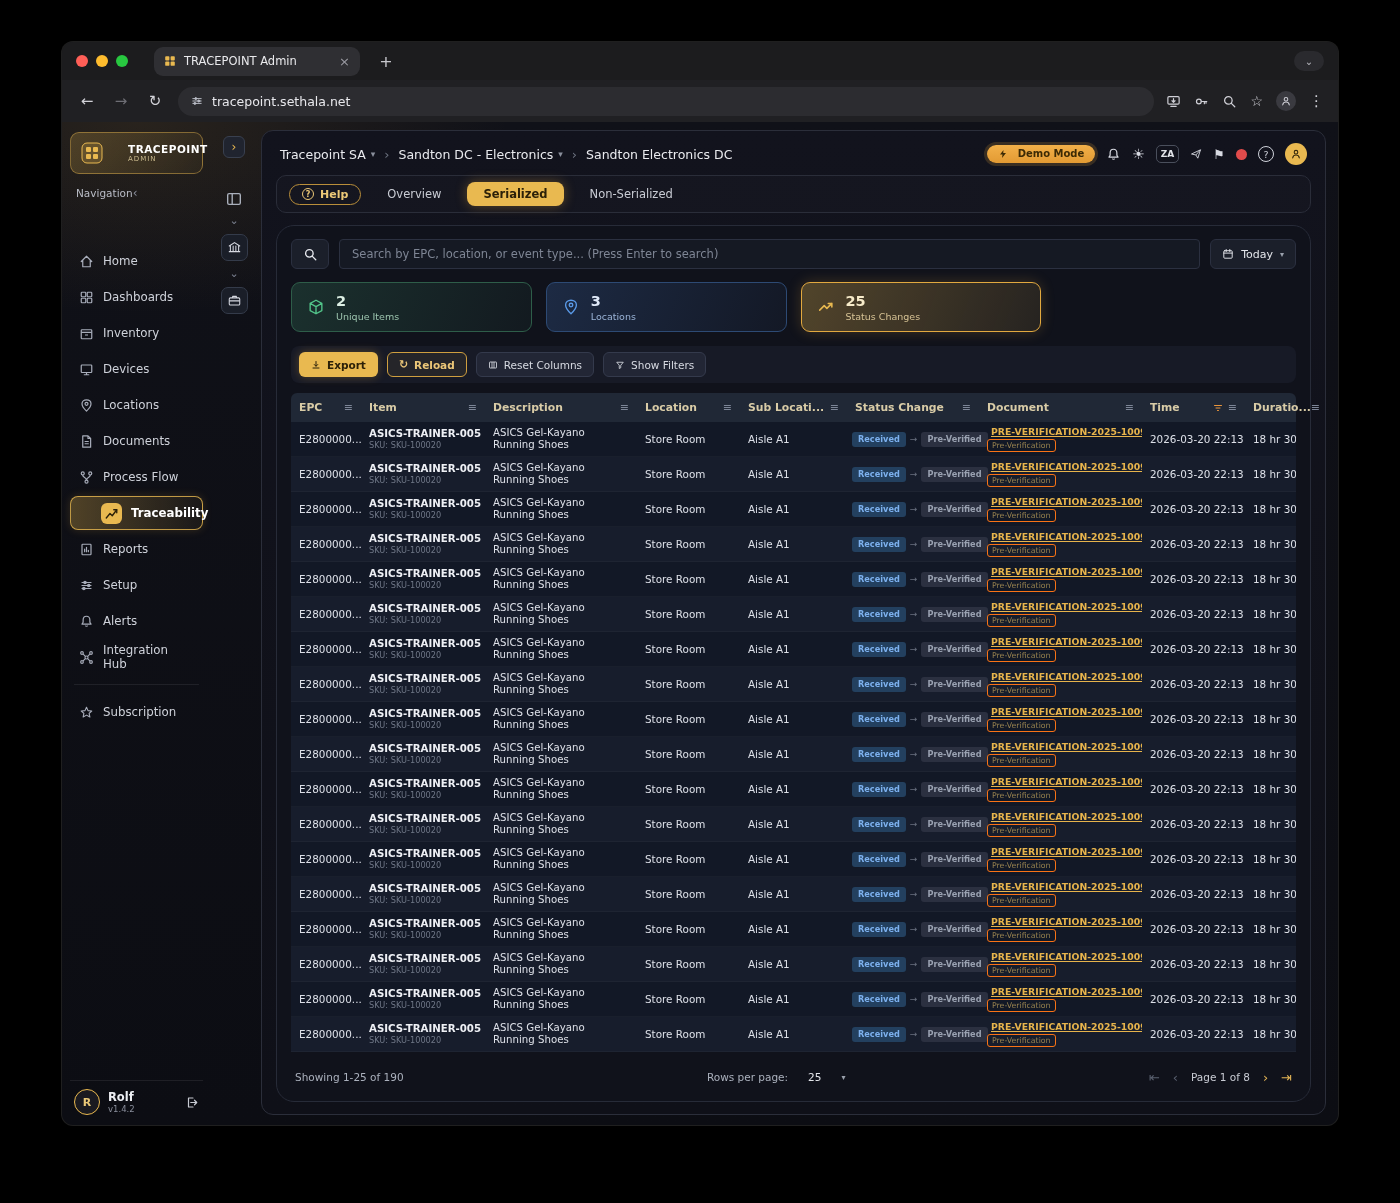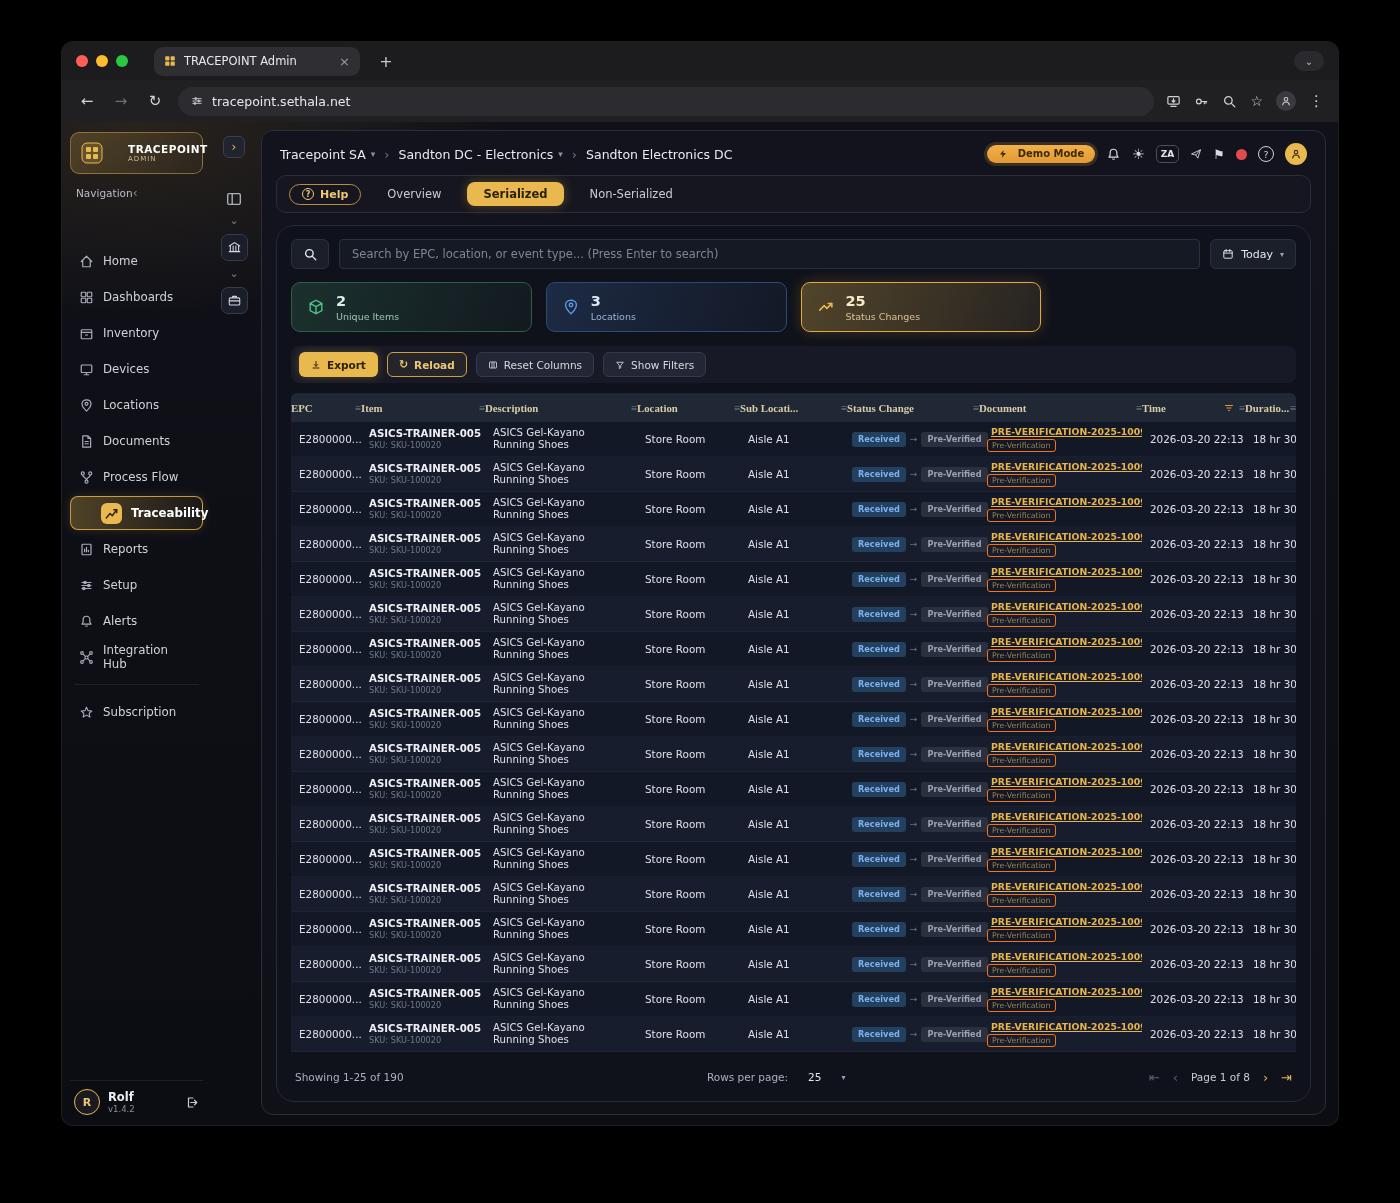--- a/index.html
+++ b/index.html
@@ -129,22 +129,22 @@
 
   .toolbar { background:#171a26; border-radius:8px; padding:6px 8px; display:flex; gap:9px; margin-bottom:10px; }
   .tbtn { height:25px; border-radius:6px; padding:0 11px; font-size:10.5px; font-weight:bold;
     display:flex; align-items:center; gap:6px; border:1px solid transparent; }
   .tbtn.primary { background:#e9b950; color:#2b2008; box-shadow:0 0 10px rgba(233,170,60,.3); }
   .tbtn.outline { border-color:#cf9f3f; color:#ecc778; background:rgba(233,185,80,.07); }
   .tbtn.ghost { background:#222635; border-color:#343a4c; color:#d7dae2; font-weight:normal; }
 
   .grid-cols { display:grid; grid-template-columns:70px 124px 152px 103px 107px 132px 163px 103px 1fr; }
   .thead { background:#202836; height:29px; border-radius:6px 6px 0 0; align-items:center; flex:none; }
-  .th { display:flex; align-items:center; justify-content:space-between; padding:0 0;
-    font-size:10.8px; font-weight:bold; color:#d8cba6;font-family:Liberation Serif, serif; }
+  .th { display:flex; align-items:center; justify-content:space-between; padding:0 8px;
+    font-size:10.8px; font-weight:bold; color:#d8cba6; }
   .th .hmb { color:#7d8697; font-size:11px; font-weight:normal; }
   .th .flt { color:#e8953c; display:flex; margin-left:auto; margin-right:5px; }
   .tbody { flex:1; min-height:0; overflow:hidden; }
   .trow { height:35px; align-items:center; font-size:10.4px; color:#dde0e8; border-bottom:1px solid rgba(255,255,255,.03); }
   .trow:nth-child(odd){ background:#121826; } .trow:nth-child(even){ background:#171d2c; }
   .td { padding:0 8px; overflow:hidden; white-space:nowrap; }
   .td.wrap { white-space:normal; line-height:1.2; font-size:10.2px; }
   .item-name { font-weight:bold; color:#eef0f5; font-size:10.2px; }
   .item-sku { font-size:8.2px; color:#6f7787; margin-top:1px; }
   .status-cell { display:flex; align-items:center; gap:4px; padding:0 5px; }

